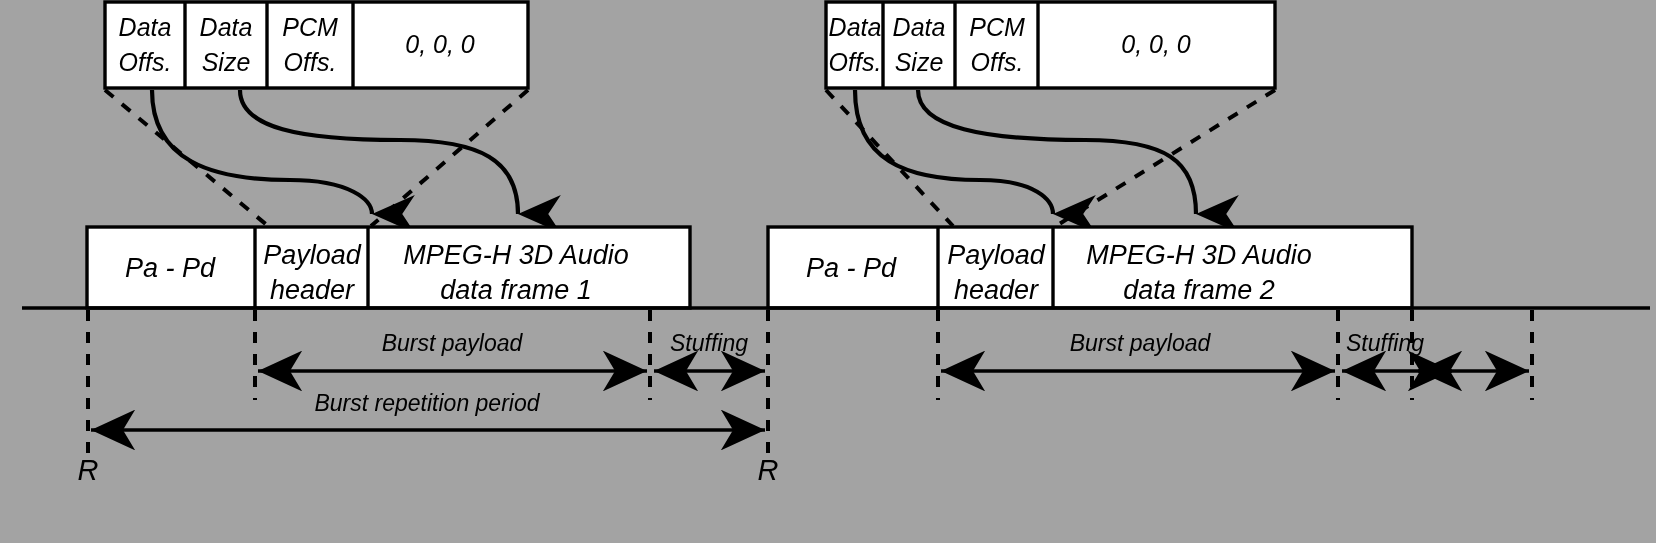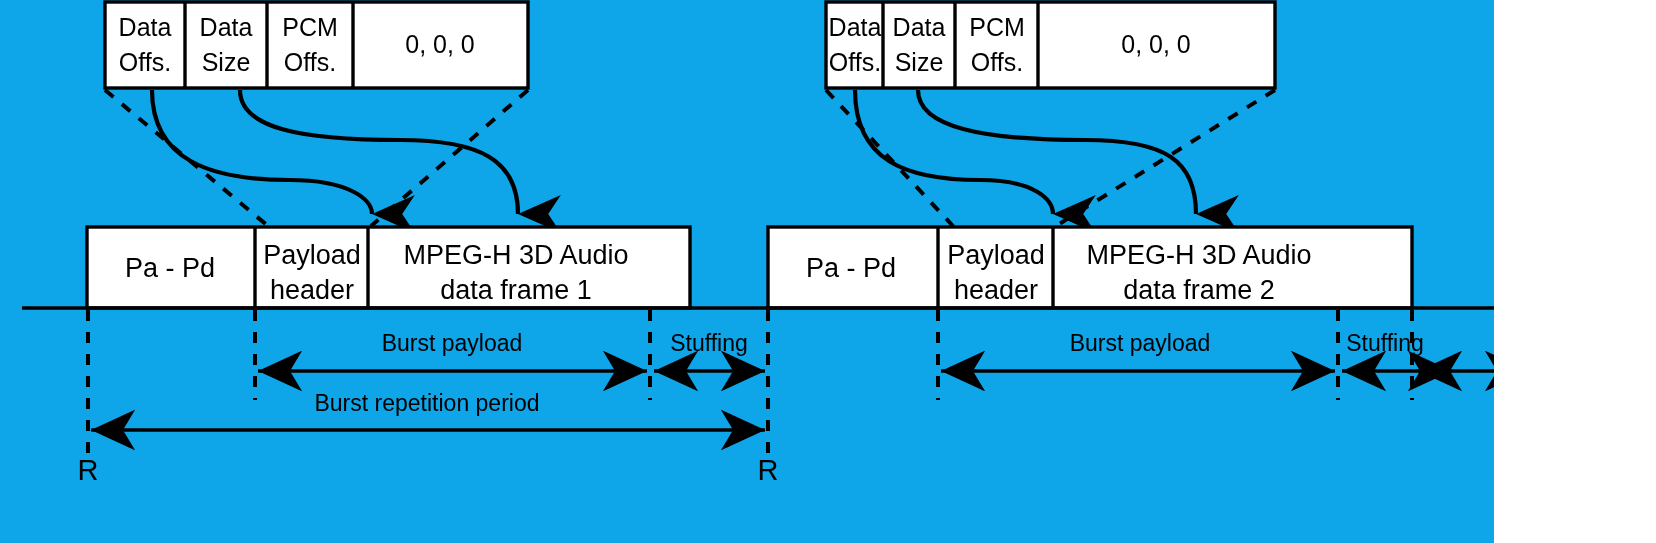--- a/index.html
+++ b/index.html
@@ -6,24 +6,25 @@
     margin: 0;
     padding: 0;
     background: #ffffff;
   }
   body {
     font-family: "Liberation Sans", sans-serif;
     color: #000000;
   }
   #stage {
     position: relative;
-    width: 1494px;
+    width: 1656px;
     height: 543px;
-    background: #0ea5e9;
+    background: #a3a3a3;
     overflow: hidden;
+    font-style: italic;
   }
   #diagram-svg {
     position: absolute;
     left: 0;
     top: 0;
     width: 1656px;
     height: 543px;
   }
   .box-rect {
     fill: #ffffff;

